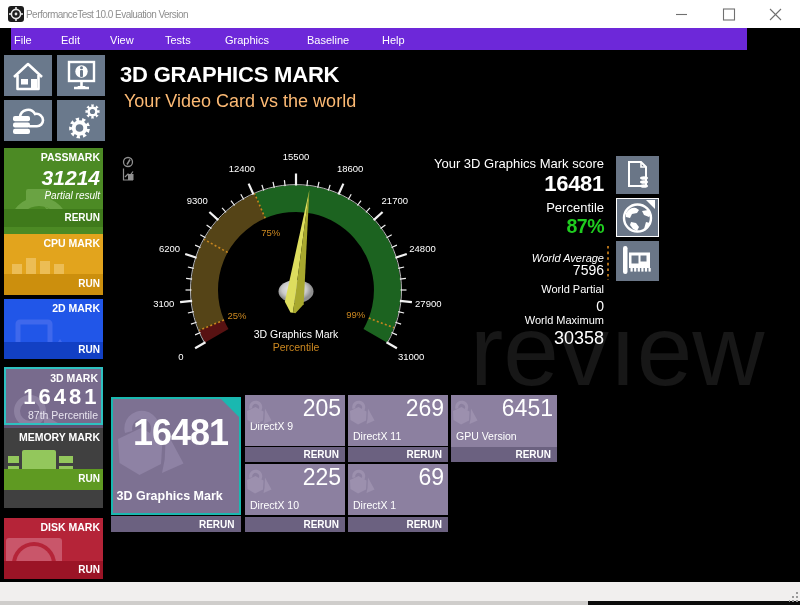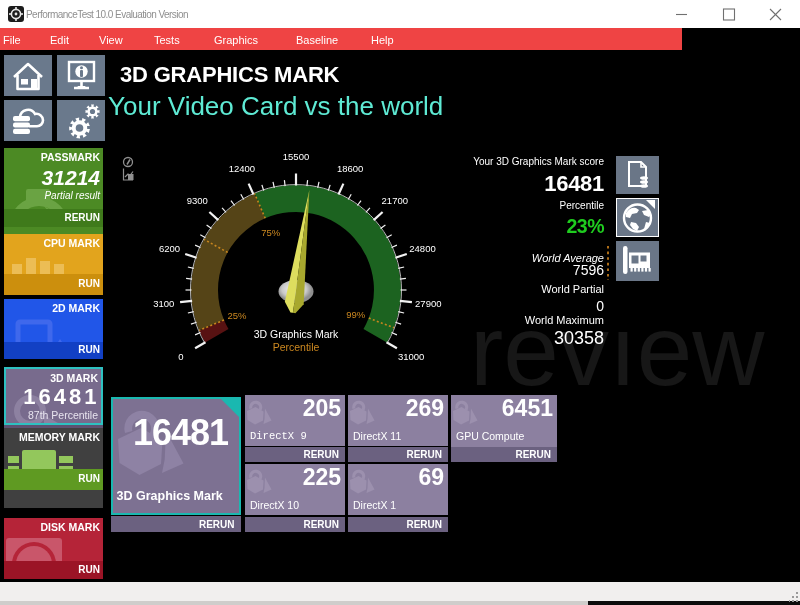--- a/index.html
+++ b/index.html
@@ -1,32 +1,32 @@
 <!DOCTYPE html>
 <html><head><meta charset="utf-8">
 <style>
 *{margin:0;padding:0;box-sizing:border-box;}
 html,body{width:800px;height:605px;overflow:hidden;background:#000;font-family:"Liberation Sans",sans-serif;}
 .abs{position:absolute;}
 div,span{white-space:nowrap;}
 #titlebar{left:0;top:0;width:800px;height:28px;background:#fff;}
 #titletext{left:26px;top:8.5px;font-size:10px;letter-spacing:-0.55px;color:#8f8f8f;}
-#menubar{left:0;top:28px;width:682px;height:22px;background:#ef4444;}
+#menubar{left:11px;top:28px;width:736px;height:22px;background:#6d28d9;}
 .menu{position:absolute;top:5.5px;color:#fff;font-size:11px;}
 #content{left:0;top:50px;width:800px;height:532px;background:#000;}
 .tbtn{position:absolute;width:48px;height:40.5px;background:#6a798c;}
 .side{position:absolute;left:4px;width:99px;color:#fff;overflow:hidden;}
 .side .ttl{position:absolute;right:3px;top:3px;font-size:10.5px;font-weight:bold;z-index:3;}
 .side .act{position:absolute;right:3px;font-size:10px;font-weight:bold;z-index:3;}
 .strip{position:absolute;left:0;width:100%;z-index:2;}
 .wm{color:#171717;font-size:100px;font-weight:normal;}
-.rtxt{position:absolute;right:196px;text-align:right;color:#fff;font-size:10px;}
+.rtxt{position:absolute;right:196px;text-align:right;color:#fff;font-size:13px;}
 .rbtn{position:absolute;left:616px;width:43px;background:#6a7687;}
 .ptile{position:absolute;background:#8c80a0;color:#fff;}
-.ptile .num{position:absolute;right:4px;top:0px;font-size:23px;font-weight:bold;}
+.ptile .num{position:absolute;right:4px;top:0px;font-size:23px;font-weight:normal;}
 .ptile .lbl{position:absolute;left:5px;font-size:10.5px;}
 .pstrip{position:absolute;background:#6b6180;color:#fff;}
 .pstrip span{position:absolute;right:6px;top:50%;transform:translateY(-50%);font-size:10px;font-weight:bold;}
 </style></head>
 <body>
 
 <div class="abs" id="titlebar"></div>
 <svg class="abs" style="left:8px;top:6px" width="16" height="16" viewBox="0 0 16 16">
  <rect x="0" y="0" width="16" height="16" rx="3" fill="#1c1c1c"></rect>
  <circle cx="8" cy="8" r="4.6" fill="none" stroke="#e8e8e8" stroke-width="1.6"></circle>
@@ -94,21 +94,21 @@
 <svg class="abs" style="left:56.5px;top:100px" width="48" height="41" viewBox="0 0 48 41">
  <g fill="#fff">
   <path d="M32.9,29.1 L31.8,33.0 L29.5,31.4 L27.7,33.8 L29.8,35.6 L26.4,37.7 L25.6,35.1 L22.7,35.8 L23.2,38.5 L19.2,38.0 L20.3,35.5 L17.7,34.1 L16.3,36.5 L13.6,33.5 L16.0,32.3 L14.9,29.6 L12.3,30.5 L12.1,26.5 L14.7,27.2 L15.6,24.3 L13.1,23.4 L15.5,20.2 L17.1,22.4 L19.6,20.8 L18.3,18.4 L22.2,17.5 L22.0,20.2 L24.9,20.6 L25.4,17.9 L29.0,19.7 L27.1,21.7 L29.1,23.9 L31.2,22.2 L32.8,25.9 L30.1,26.1 L30.2,29.1 Z"></path>
   <path d="M42.5,10.0 L42.5,13.0 L40.6,12.4 L39.8,14.5 L41.6,15.4 L39.4,17.6 L38.5,15.8 L36.4,16.6 L37.0,18.5 L34.0,18.5 L34.6,16.6 L32.5,15.8 L31.6,17.6 L29.4,15.4 L31.2,14.5 L30.4,12.4 L28.5,13.0 L28.5,10.0 L30.4,10.6 L31.2,8.5 L29.4,7.6 L31.6,5.4 L32.5,7.2 L34.6,6.4 L34.0,4.5 L37.0,4.5 L36.4,6.4 L38.5,7.2 L39.4,5.4 L41.6,7.6 L39.8,8.5 L40.6,10.6 Z"></path>
  </g>
  <circle cx="22.5" cy="28" r="3.8" fill="#6a798c"></circle>
  <circle cx="35.5" cy="11.5" r="2.6" fill="#6a798c"></circle>
 </svg>
 
 <div class="abs" style="left:120px;top:62px;color:#fff;font-size:22px;font-weight:bold;letter-spacing:-0.2px;">3D GRAPHICS MARK</div>
-<div class="abs" style="left:108px;top:91px;color:#5eead4;font-size:26px;">Your Video Card vs the world</div>
+<div class="abs" style="left:124px;top:91px;color:#fdba74;font-size:18px;">Your Video Card vs the world</div>
 
 <div class="side" style="top:148px;height:99px;background:#4c8a24;">
  <div class="ttl">PASSMARK</div>
  <div class="abs" style="right:3px;top:18px;font-size:21px;font-weight:bold;font-style:italic;z-index:3;">31214</div>
  <div class="abs" style="right:3px;top:41.5px;font-size:10px;font-style:italic;z-index:3;">Partial result</div>
  <svg class="abs" style="left:0;top:28px" width="70" height="51" viewBox="0 0 70 51">
       <g fill="#6aa343">
         <path d="M5 51 a30 30 0 0 1 60 0 h-9 a21 21 0 0 0-42 0 z"></path>
         <rect x="22" y="13" width="24" height="14" rx="2"></rect>
         <path d="M40 30 l14 8-4 5z"></path>
@@ -277,21 +277,21 @@
   <line x1="127" y1="164.5" x2="130" y2="159.5" stroke-width="1.5"></line>
   <path d="M123.5 168.5 V180 H133" stroke-width="1.2"></path>
   <path d="M125 177 l3-3 2 1.5 3-4" stroke-width="1.2"></path>
  </g>
  <rect x="128" y="174" width="5.5" height="6" fill="#909090"></rect>
 </svg>
 
 <div class="rtxt" style="top:156px;">Your 3D Graphics Mark score</div>
 <div class="rtxt" style="top:171px;font-size:22px;font-weight:bold;letter-spacing:-0.3px;">16481</div>
 <div class="rtxt" style="top:200px;">Percentile</div>
-<div class="rtxt" style="top:214.5px;font-size:19.5px;font-weight:bold;color:#1fcc1f;letter-spacing:-0.5px;">23%</div>
+<div class="rtxt" style="top:214.5px;font-size:19.5px;font-weight:bold;color:#1fcc1f;letter-spacing:-0.5px;">87%</div>
 <div class="rtxt" style="top:252px;font-size:11px;font-style:italic;">World Average</div>
 <div class="rtxt" style="top:262px;font-size:14px;">7596</div>
 <div class="rtxt" style="top:283px;font-size:11px;">World Partial</div>
 <div class="rtxt" style="top:298px;font-size:14px;">0</div>
 <div class="rtxt" style="top:314px;font-size:11px;margin-left:36px;">World Maximum</div>
 <div class="rtxt" style="top:328px;font-size:18px;">30358</div>
 <svg class="abs" style="left:605px;top:246px" width="8" height="34">
     <line x1="3" y1="0" x2="3" y2="34" stroke="#ad6d18" stroke-width="2" stroke-dasharray="2.6,3"></line>
   </svg>
 
@@ -340,21 +340,21 @@
     </svg>
  <div class="abs" style="left:0;right:0;top:13px;text-align:center;padding-left:10px;font-size:36px;font-weight:bold;letter-spacing:-1px;">16481</div>
  <div class="abs" style="left:4px;top:90px;font-size:12.5px;font-weight:bold;">3D Graphics Mark</div>
  <div class="abs" style="right:-2.5px;top:-2.5px;width:0;height:0;border-top:22px solid #1ab8b0;border-left:22px solid transparent;"></div>
 </div>
 <div class="pstrip" style="left:110.5px;top:515.5px;width:130px;height:16.5px;">
     <span>RERUN</span>
   </div>
 <div class="ptile" style="left:245px;top:395px;width:100px;height:51px;">
  <div class="num">205</div>
-    <div class="lbl" style="top:35px;font-family:Liberation Mono, monospace;">DirectX 9</div>
+    <div class="lbl" style="top:25px;">DirectX 9</div>
  <svg class="abs" style="left:0px;top:2px" width="30" height="30" viewBox="0 0 30 30">
       <g fill="#9c90ae">
         <path d="M4.5 12 a6.5 6.5 0 1 1 11.5 2 l-2.5-1.6 a3.5 3.5 0 1 0-6.2-1.2z"></path>
         <path d="M2 14 l8.5-4 8 4.5 -0.5 9 -8 4 -7.5-4.5z"></path>
         <path d="M20 11.5 l6.5 12-8 3.5 1-5z"></path>
       </g>
     </svg>
 </div>
 <div class="pstrip" style="left:245px;top:447px;width:100px;height:14.5px;">
     <span>RERUN</span>
@@ -368,21 +368,21 @@
         <path d="M2 14 l8.5-4 8 4.5 -0.5 9 -8 4 -7.5-4.5z"></path>
         <path d="M20 11.5 l6.5 12-8 3.5 1-5z"></path>
       </g>
     </svg>
 </div>
 <div class="pstrip" style="left:348px;top:447px;width:100px;height:14.5px;">
     <span>RERUN</span>
   </div>
 <div class="ptile" style="left:451px;top:395px;width:106px;height:58px;">
  <div class="num">6451</div>
-    <div class="lbl" style="top:35px;">GPU Compute</div>
+    <div class="lbl" style="top:35px;">GPU Version</div>
  <svg class="abs" style="left:0px;top:2px" width="30" height="30" viewBox="0 0 30 30">
       <g fill="#9c90ae">
         <path d="M4.5 12 a6.5 6.5 0 1 1 11.5 2 l-2.5-1.6 a3.5 3.5 0 1 0-6.2-1.2z"></path>
         <path d="M2 14 l8.5-4 8 4.5 -0.5 9 -8 4 -7.5-4.5z"></path>
         <path d="M20 11.5 l6.5 12-8 3.5 1-5z"></path>
       </g>
     </svg>
 </div>
 <div class="pstrip" style="left:451px;top:447px;width:106px;height:14.5px;">
     <span>RERUN</span>

